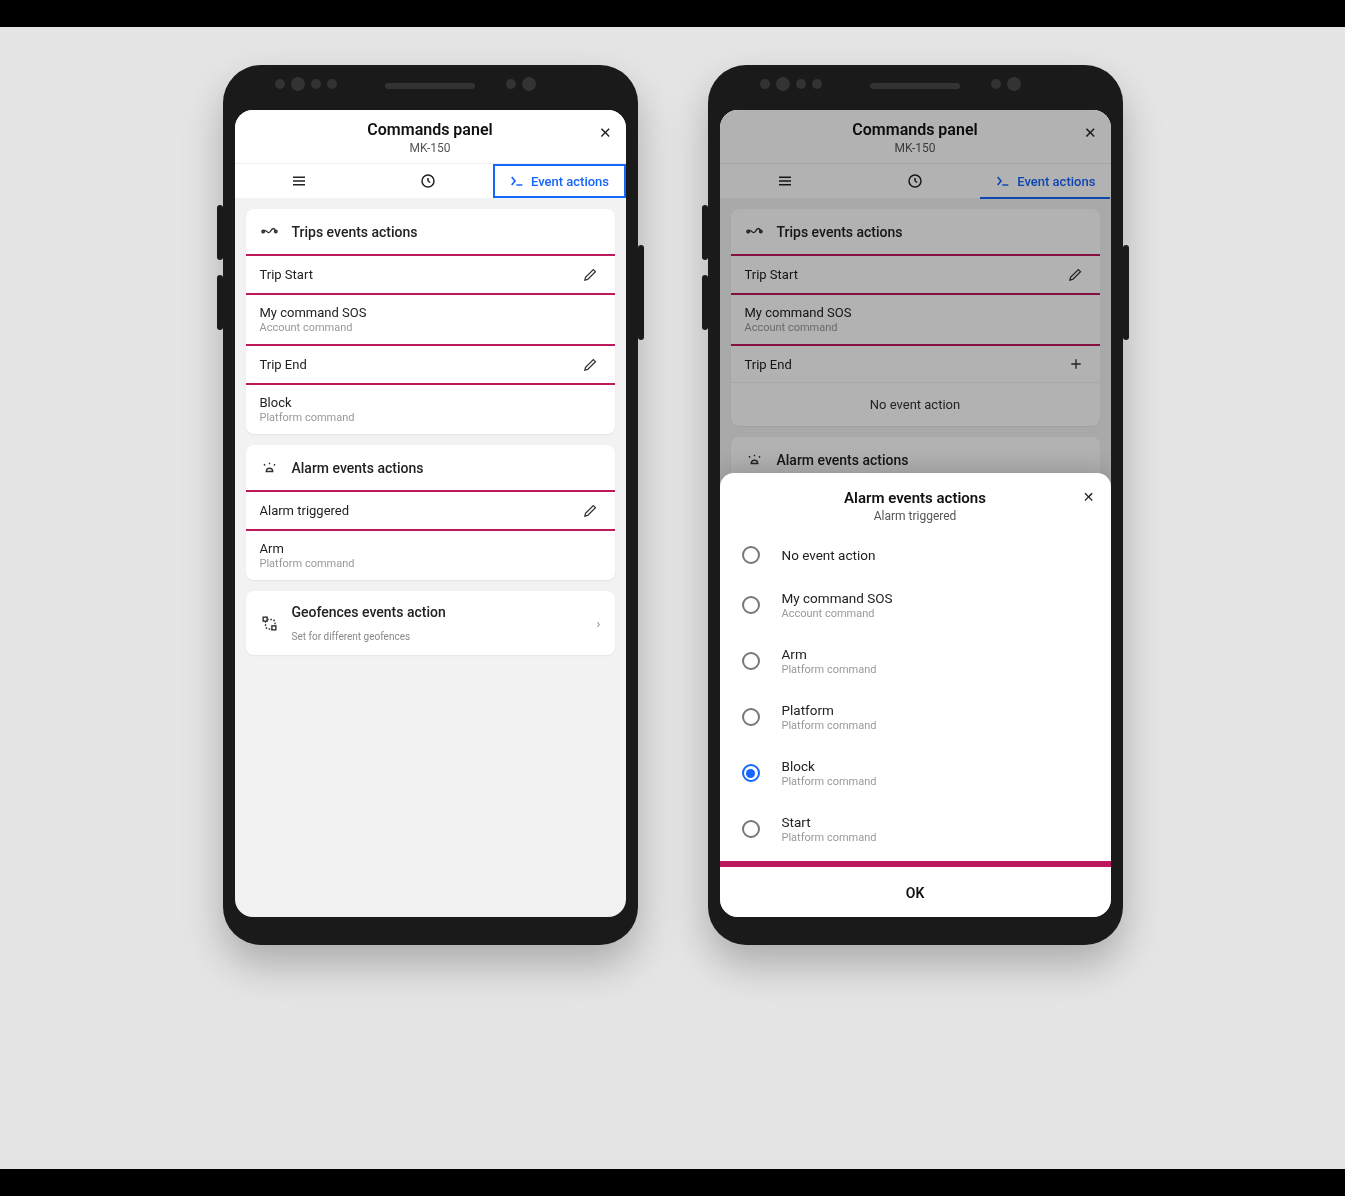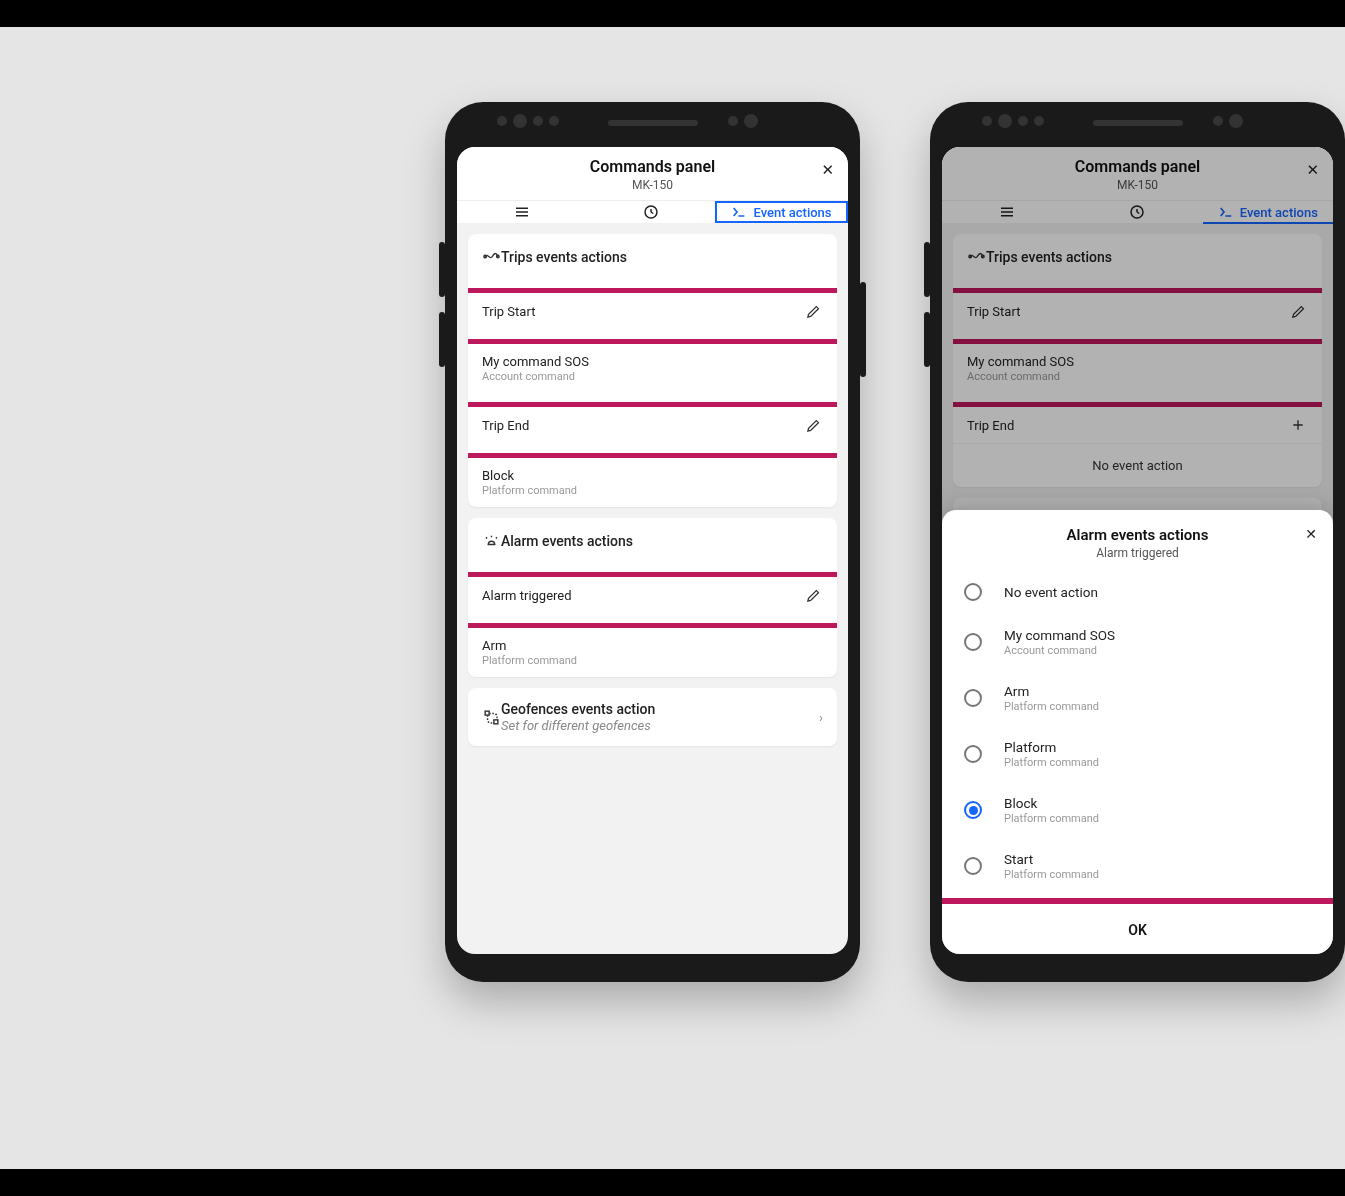--- a/index.html
+++ b/index.html
@@ -5,21 +5,21 @@
   * { box-sizing: border-box; margin: 0; padding: 0; }
   body {
     font-family: -apple-system, BlinkMacSystemFont, "Segoe UI", Roboto, Arial, sans-serif;
     background: #e5e5e5;
     width: 1345px;
     height: 1196px;
     position: relative;
   }
   .black-bar-top { position:absolute; top:0; left:0; right:0; height:27px; background:#000; }
   .black-bar-bot { position:absolute; bottom:0; left:0; right:0; height:27px; background:#000; }
-  .phones { display:flex; gap:70px; justify-content:flex-end; padding-top:102px; }
+  .phones { display:flex; gap:70px; justify-content:center; padding-top:65px; }
   .phone {
     width: 415px;
     height: 880px;
     background:#1a1a1a;
     border-radius: 38px;
     position: relative;
     box-shadow: 0 20px 40px rgba(0,0,0,0.25);
     padding: 45px 12px 28px 12px;
   }
   .phone::before {
@@ -37,35 +37,35 @@
   .side-btn.r1 { right:-6px; top:180px; width:6px; height:95px; }
   .screen {
     width:100%; height:100%; background:#f2f2f2; border-radius:18px; overflow:hidden;
     position:relative; display:flex; flex-direction:column;
   }
   .header { background:#fff; text-align:center; padding:10px 0 8px; position:relative; }
   .header-title { font-size:16px; font-weight:600; color:#111; }
   .header-sub { font-size:12px; color:#555; margin-top:2px; }
   .close-x { position:absolute; right:14px; top:14px; font-size:15px; color:#222; cursor:pointer; }
   .tabs { display:flex; background:#fff; border-top:1px solid #eee; }
-  .tab { flex:1; display:flex; align-items:center; justify-content:center; height:22px; position:relative; }
+  .tab { flex:1; display:flex; align-items:center; justify-content:center; height:34px; position:relative; }
   .tab.active-text { color:#1565ff; font-size:13px; font-weight:500; }
   .tab.active-box { border:2px solid #1565ff; }
   .tab.active-line::after {
     content:""; position:absolute; left:0; right:0; bottom:-1px; height:2px; background:#1565ff;
   }
   .icn { display:inline-flex; align-items:center; justify-content:center; }
   .tab-label { margin-left:6px; }
   .content { flex:1; overflow-y:hidden; padding:11px; }
   .card { background:#fff; border-radius:8px; margin-bottom:11px; overflow:hidden;
           box-shadow:0 1px 2px rgba(0,0,0,0.06); }
-  .card-head { display:flex; align-items:center; padding:13px 14px; }
+  .card-head { display:flex; align-items:center; padding:13px 14px; gap:13px; }
   .card-head-title { font-size:14px; font-weight:500; color:#222; }
-  .card-head-sub { font-size:13px; color:#888; margin-top:1px;font-style:italic; }
-  .row { display:flex; align-items:center; padding:10px 14px; border-top:5px solid #be185d;margin-top:9px; }
+  .card-head-sub { font-size:10px; color:#888; margin-top:11px; }
+  .row { display:flex; align-items:center; padding:10px 14px; border-top:2px solid #be185d; }
   .row-label { flex:1; font-size:13px; color:#222; }
   .row-sub { font-size:11px; color:#999; margin-top:1px; }
   .row-icon { width:20px; text-align:right; color:#555; }
   .chev { width:20px; text-align:right; color:#888; font-size:13px; }
   .no-event { text-align:center; padding:14px 0; font-size:13px; color:#333; border-top:1px solid #f1f1f1; }
   .dim-overlay { position:absolute; inset:0; background:rgba(0,0,0,0.30); }
   .sheet {
     position:absolute; left:0; right:0; bottom:0; background:#fff;
     border-top-left-radius:14px; border-top-right-radius:14px;
     padding:16px 0 0; box-shadow:0 -6px 20px rgba(0,0,0,0.15);

